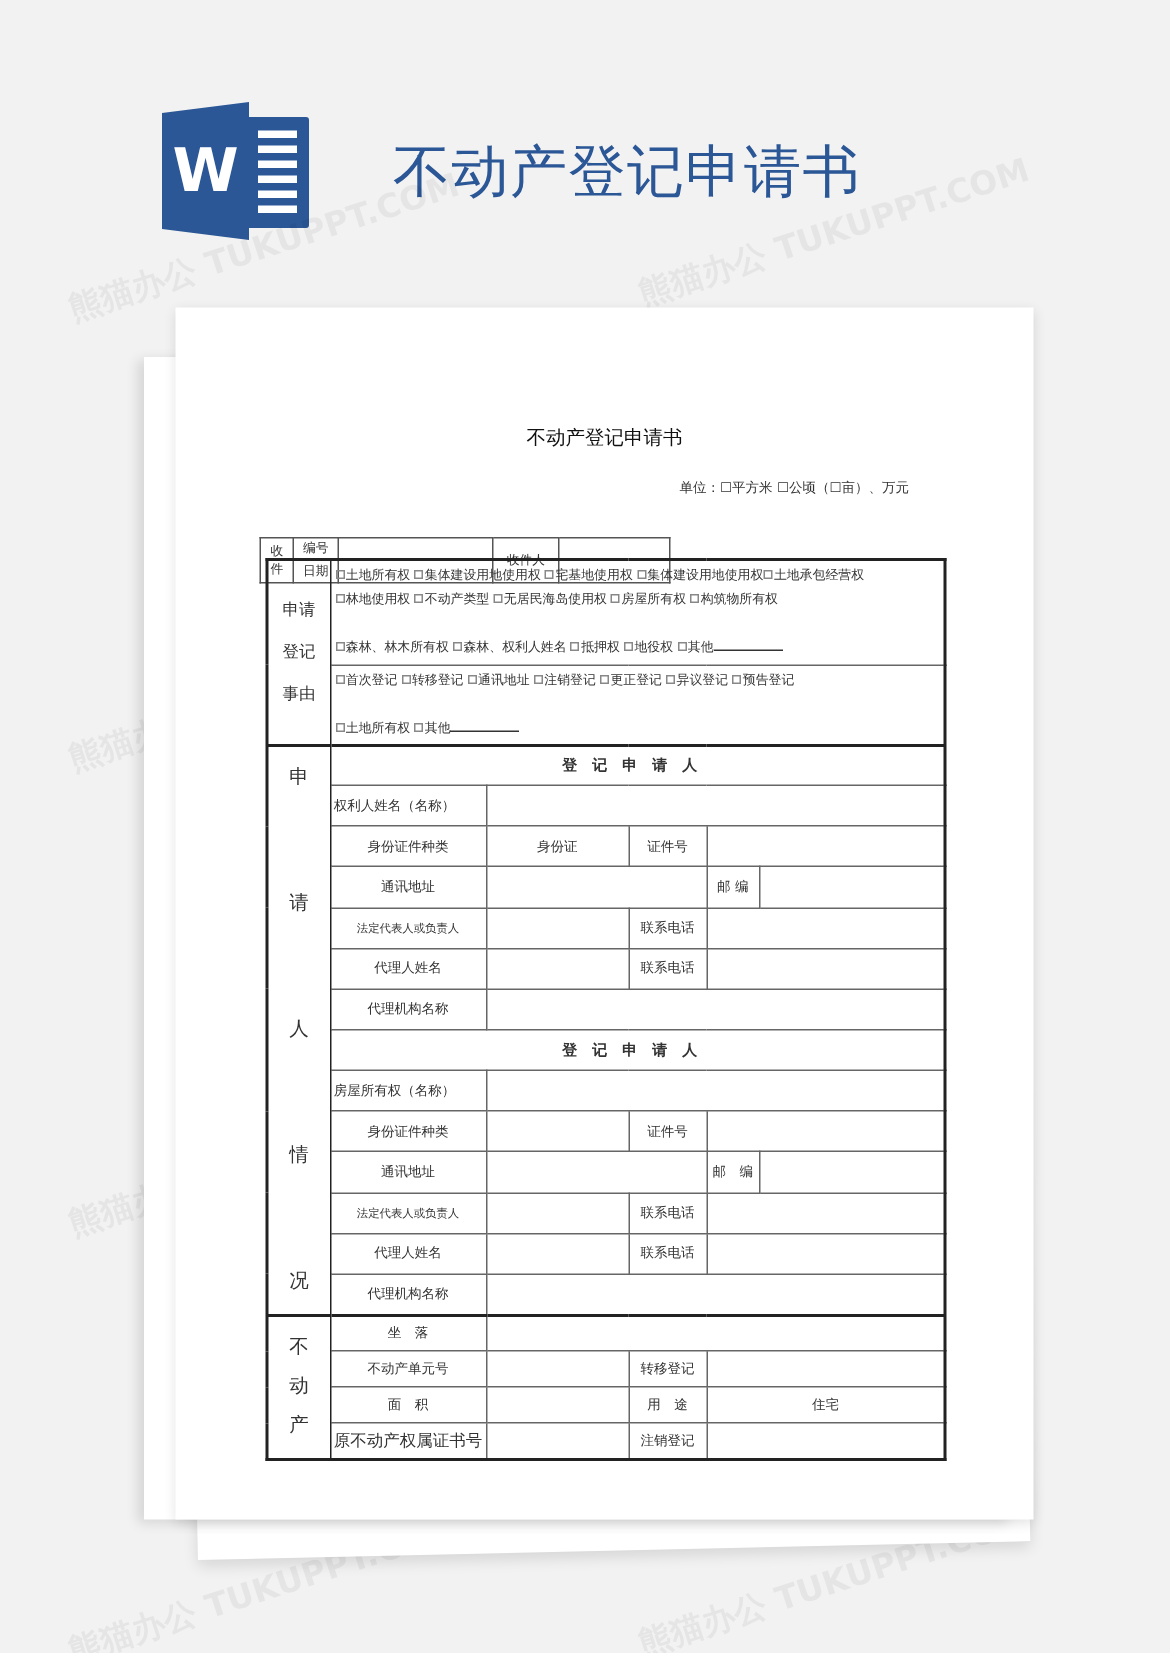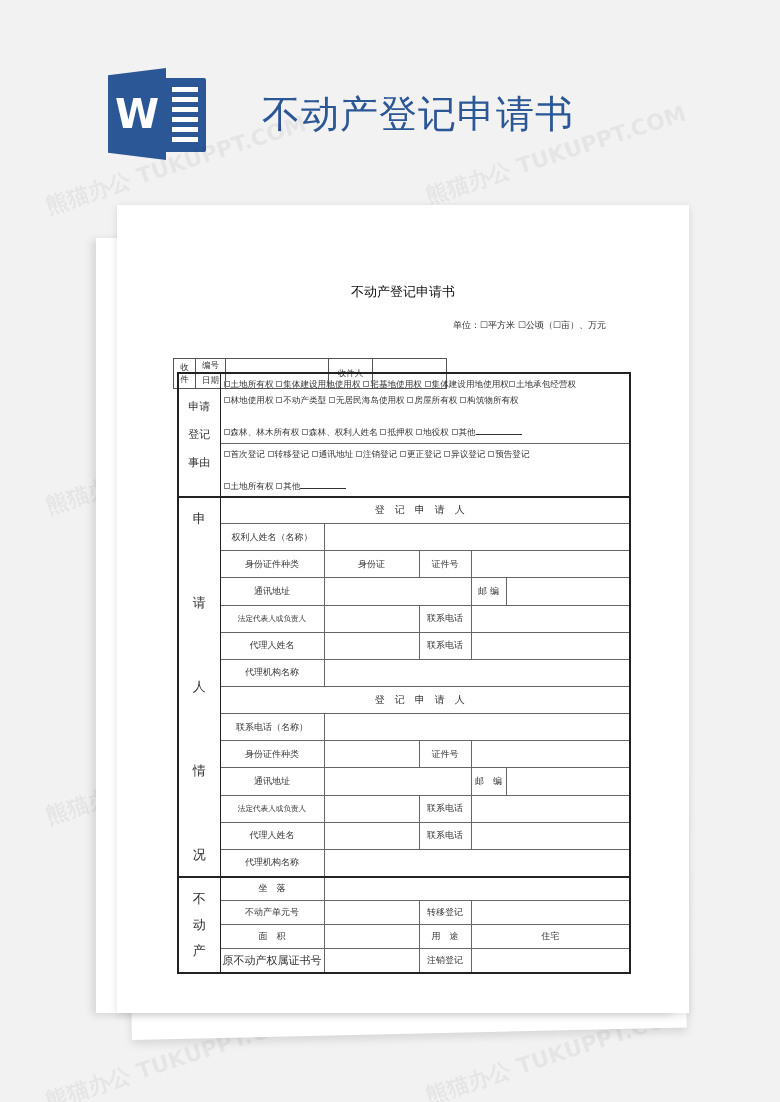--- a/index.html
+++ b/index.html
@@ -34,23 +34,23 @@
   .small-table { position: absolute; left: 56px; top: 108px; border-collapse: collapse; font-size: 8.5px; color: #333; margin-top: 45px; }
   .small-table td { border: 1px solid #555; text-align: center; height: 15px; padding: 0 3px; }
   .unit-text { position: absolute; left: 336px; top: 114px; font-size: 9px; color: #333; white-space: nowrap; }
 
   table.main { position: absolute; left: 60px; top: 167px; width: 454px; border-collapse: collapse;
     font-size: 9px; color: #333; border: 2px solid #222; }
   table.main td { border: 1px solid #666; text-align: center; height: 24px; padding: 0 2px; white-space: nowrap; }
   table.main td.vhead { font-size: 12px; line-height: 42px; border-right: 1.5px solid #222; width: 42px; }
   table.main td.vhead.big { font-size: 13px; }
   table.main td.opts { text-align: left; padding: 2px 3px; font-size: 8.6px; line-height: 16px; white-space: normal; }
-  table.main td.section { font-weight: normal; letter-spacing: 10px; font-size: 10px; }
+  table.main td.section { font-weight: bold; letter-spacing: 10px; font-size: 10px; }
   table.main tr.sep td { border-top: 2px solid #222; }
-  table.main td.left { text-align: center; }
+  table.main td.left { text-align: left; }
   .blank { display: inline-block; width: 46px; border-bottom: 1px solid #333; height: 9px; vertical-align: baseline; }
   .cb { display: inline-block; width: 6px; height: 6px; border: 0.5px solid #888; margin-right: 1px; vertical-align: 0px; }
 </style>
 </head>
 <body>
 
 <div class="header">
   <div class="word-icon">
     <div class="word-back">
       <div class="line" style="top:9px"></div>
@@ -189,21 +189,21 @@
     </tr>
     <tr>
       <td>代理机构名称</td>
       <td colspan="4"></td>
     </tr>
 
     <tr>
       <td colspan="5" class="section" style="border-top:1.5px solid #222">登记申请人</td>
     </tr>
     <tr>
-      <td class="left">联系电话（名称）</td>
+      <td class="left">房屋所有权（名称）</td>
       <td colspan="4"></td>
     </tr>
     <tr>
       <td>身份证件种类</td>
       <td></td>
       <td>证件号</td>
       <td colspan="2"></td>
     </tr>
     <tr>
       <td>通讯地址</td>

